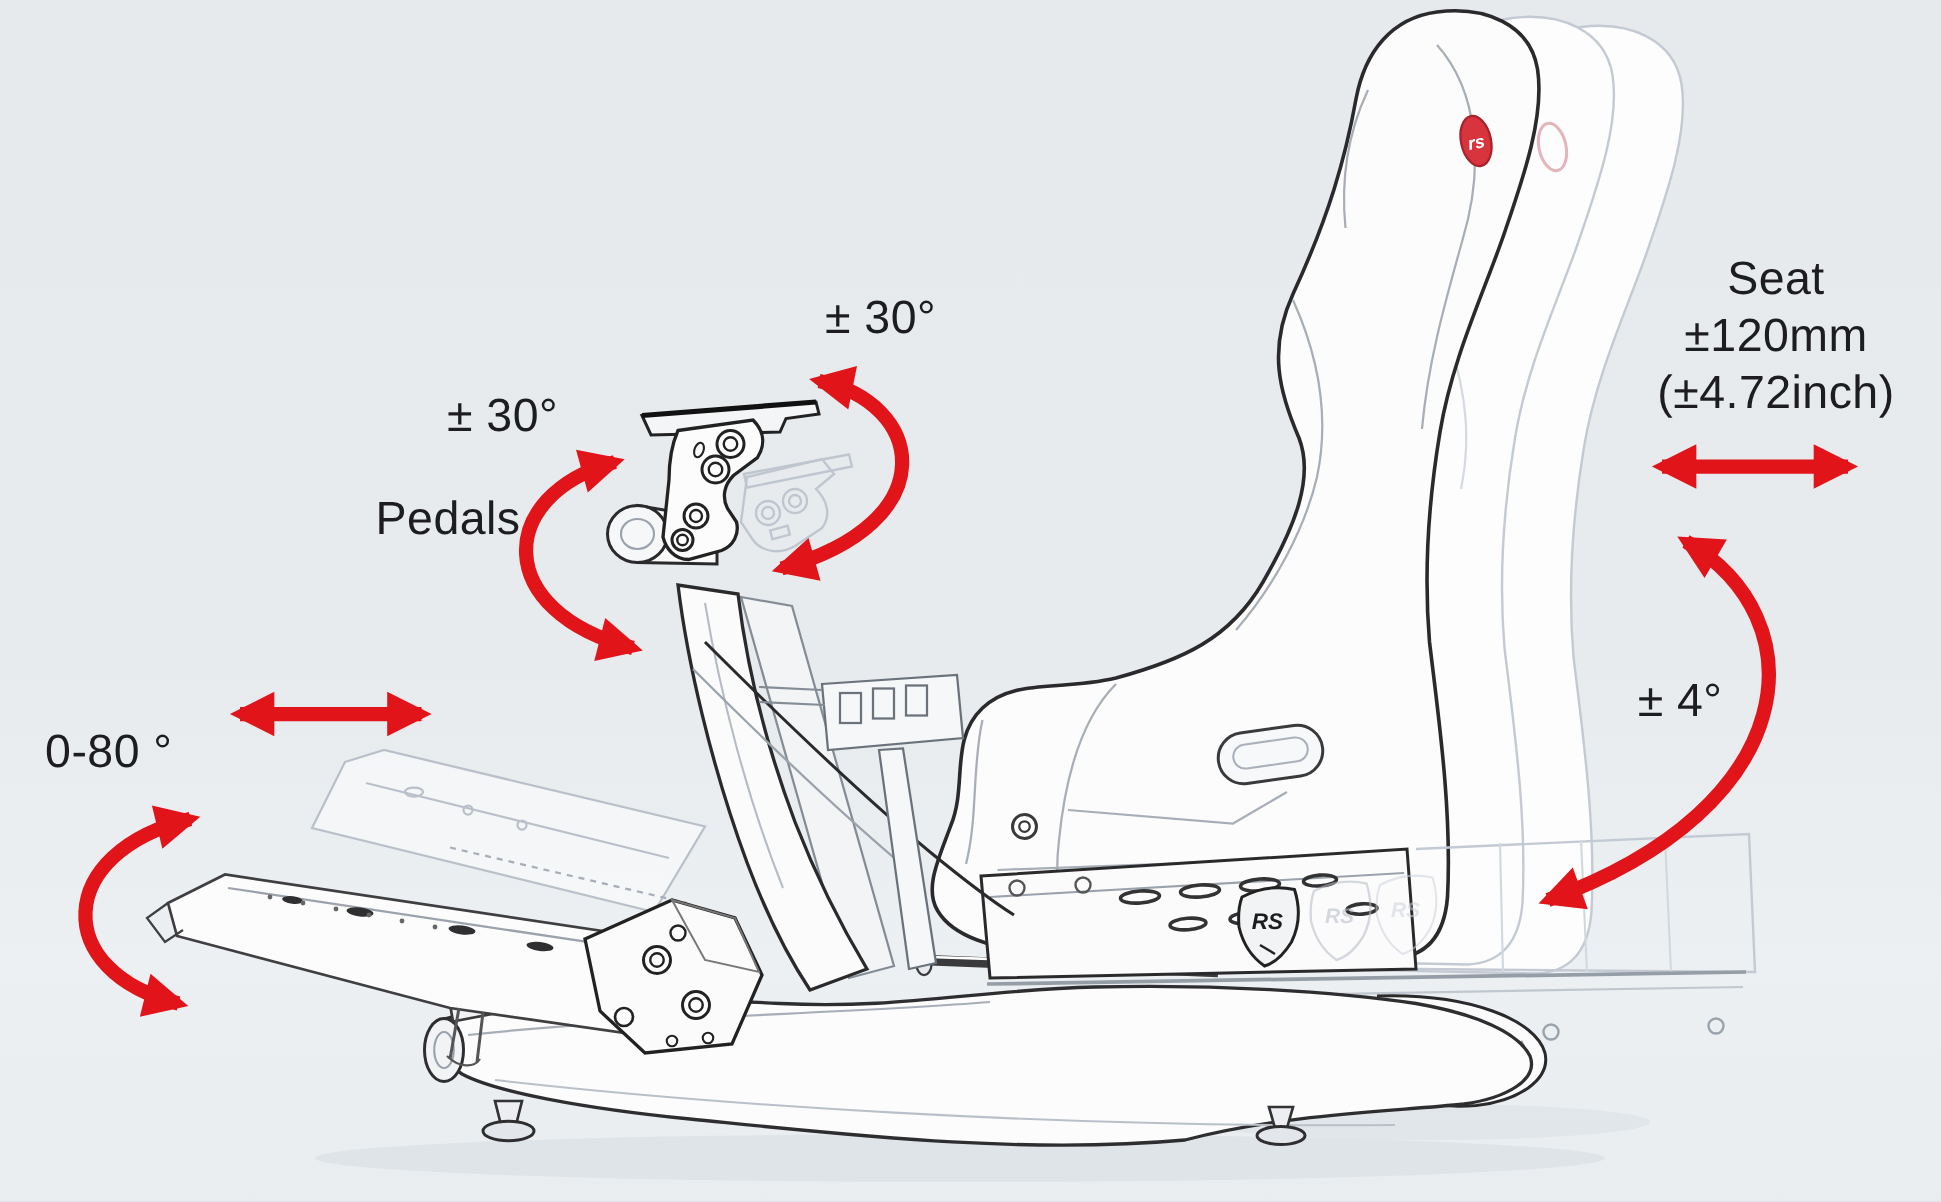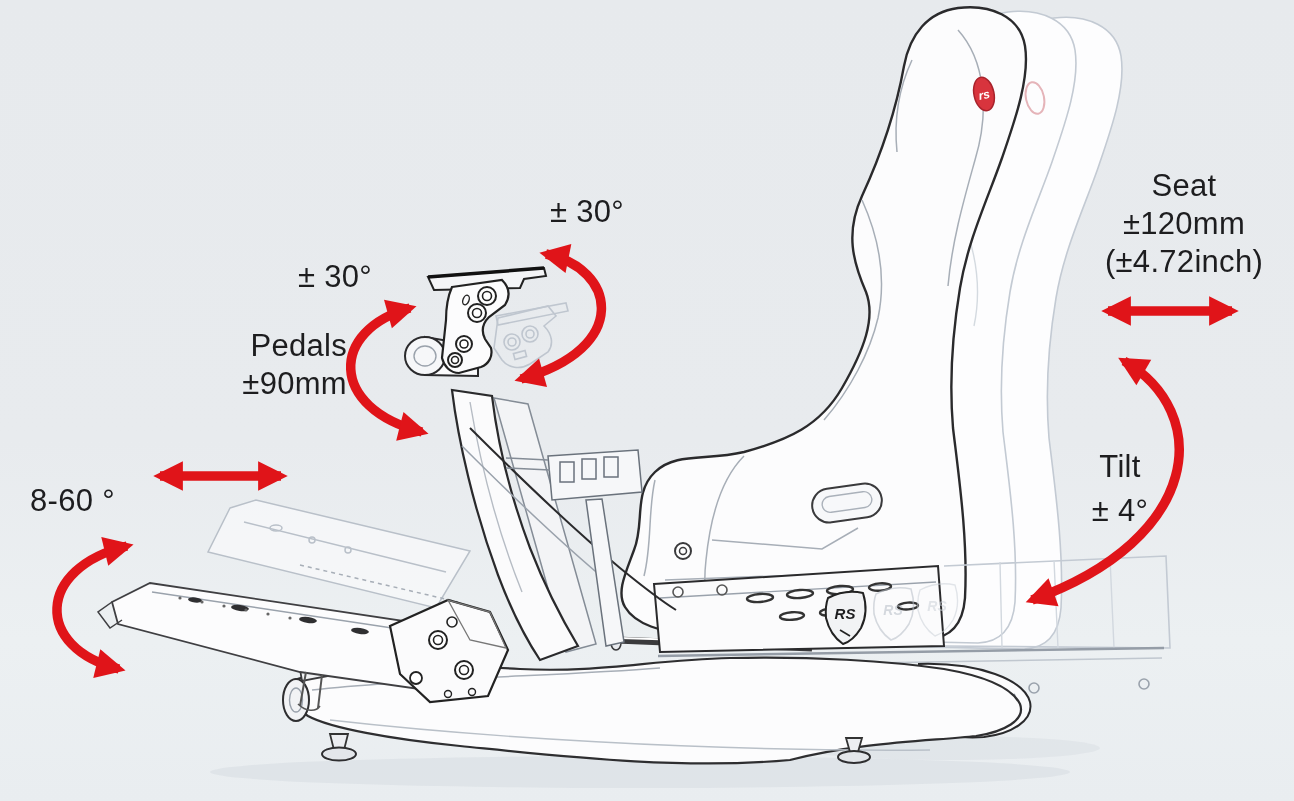--- a/index.html
+++ b/index.html
@@ -276,29 +276,27 @@
     <path d="M 1124,361 C 1212,412 1204,538 1032,600" marker-start="url(#ah)" marker-end="url(#ah)" stroke="#e01419"></path>
   </g>
 </svg>
 
   <div class="lbl" style="left:497px;top:193px;width:180px;">± 30°</div>
 
   <div class="lbl" style="left:245px;top:258px;width:180px;">± 30°</div>
 
   <div class="lbl" style="left:97px;top:327px;width:250px;text-align:right;">
     <span>Pedals</span>
-    <span>±90mm</span>
   </div>
 
-  <div class="lbl" style="left:0px;top:482px;width:145px;">8-60 °</div>
+  <div class="lbl" style="left:0px;top:482px;width:145px;">0-80 °</div>
 
   <div class="lbl" style="left:1059px;top:167px;width:250px;">
     <span>Seat</span>
     <span>±120mm</span>
     <span>(±4.72inch)</span>
   </div>
 
   <div class="lbl lbl-tilt" style="left:1020px;top:445px;width:200px;">
-    <span>Tilt</span>
     <span>± 4°</span>
   </div>
 
 </div>
 
 </body></html>

